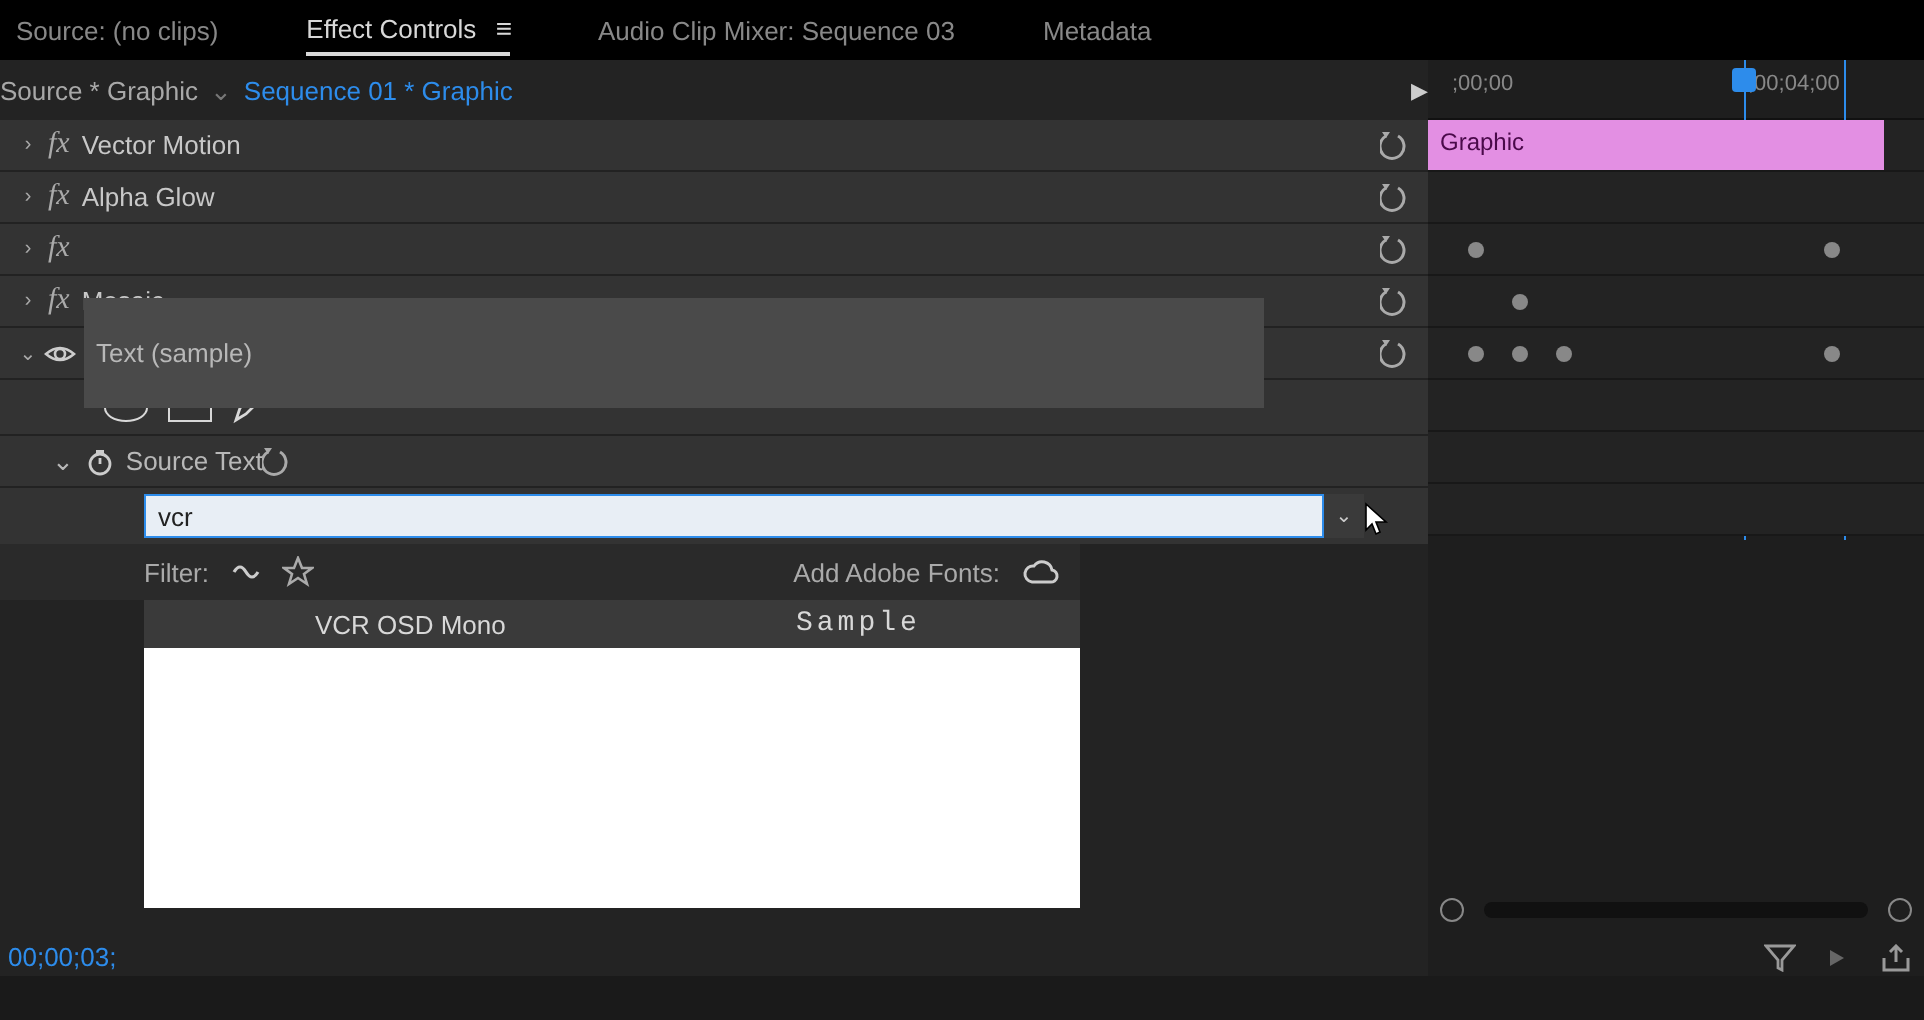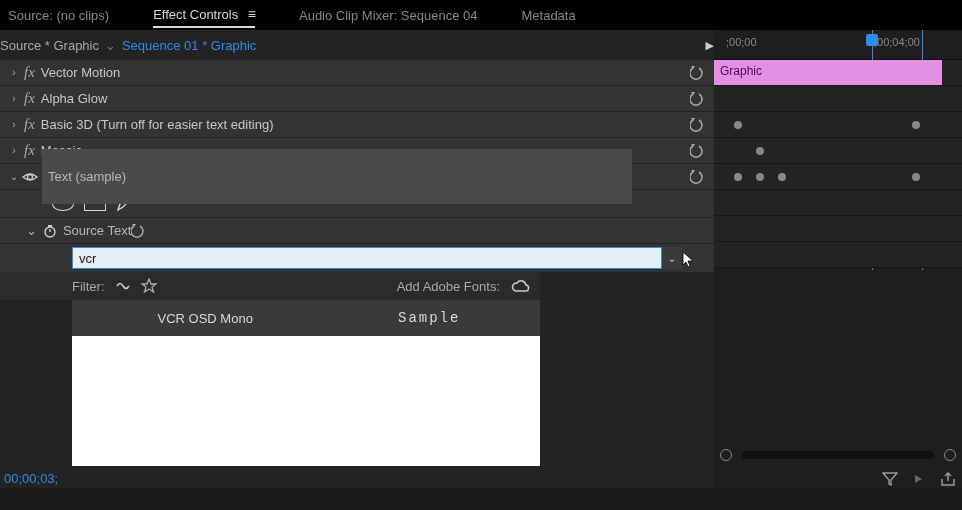--- a/index.html
+++ b/index.html
@@ -45,21 +45,21 @@
   .font-input-wrap { position: relative; flex: 0 0 610px; display: flex; }
   .font-input { flex: 1; height: 22px; background: #e8eef5; border: 1.5px solid #2d8ceb; padding: 0 6px; font-size: 13px; color: #222; outline: none; }
   .font-dd { width: 20px; height: 22px; background: #3a3a3a; color: #ccc; display: flex; align-items: center; justify-content: center; cursor: pointer; font-size: 10px; }
   .cursor-ptr { position: absolute; right: -14px; top: 4px; }
 
   .filter-row { display: flex; align-items: center; height: 28px; background: #2a2a2a; padding: 0 10px 0 72px; gap: 10px; width: 540px; margin-left: 0; }
   .filter-row .lbl { color: #aaa; }
   .filter-row .spacer { flex: 1; }
   .filter-row .addfonts { color: #aaa; }
 
-  .font-option { display: flex; align-items: center; height: 36px; background: #3a3a3a; padding: 0 10px; margin-left: 72px; width: 468px; color: #d8d8d8; }
+  .font-option { display: flex; align-items: center; height: 24px; background: #3a3a3a; padding: 0 10px; margin-left: 72px; width: 468px; color: #d8d8d8; }
   .font-option .name { flex: 0 0 55%; text-align: center; }
   .font-option .sample { flex: 1; text-align: center; font-family: "Courier New", monospace; letter-spacing: 2px; font-size: 14px; }
   .font-white { height: 130px; background: #fff; margin-left: 72px; width: 468px; }
 
   .timecode { position: absolute; bottom: 2px; left: 4px; color: #2d8ceb; font-size: 13px; }
 
   
   .right { flex: 1; background: #1e1e1e; position: relative; }
   .ruler { height: 30px; background: #1e1e1e; position: relative; color: #888; font-size: 11px; border-bottom: 1px solid #111; }
   .ruler .tick { position: absolute; top: 6px; }
@@ -81,21 +81,21 @@
 </style>
 </head>
 <body>
 
 <div class="tabs">
   <span class="tab">Source: (no clips)</span>
   <span class="tab active">
     <span>Effect Controls</span>
     <span class="tab-menu">≡</span>
   </span>
-  <span class="tab">Audio Clip Mixer: Sequence 04</span>
+  <span class="tab">Audio Clip Mixer: Sequence 03</span>
   <span class="tab">Metadata</span>
 </div>
 
 <div class="main">
 
   <div class="left">
 
     <div class="src-row">
       <span>Source * Graphic</span>
       <span class="sep">⌄</span>
@@ -122,21 +122,20 @@
       <span class="reset">
         <svg width="16" height="14" viewBox="0 0 16 14">
             <path d="M3 2 A6 6 0 1 0 9 2" fill="none" stroke="#aaa" stroke-width="1.5"></path>
             <path d="M1 0 L3 3 L5 0" fill="#aaa"></path>
           </svg>
       </span>
     </div>
     <div class="row">
       <span class="chev">›</span>
       <span class="fx">fx</span>
-      <span class="label">Basic 3D (Turn off for easier text editing)</span>
       <span class="reset">
         <svg width="16" height="14" viewBox="0 0 16 14">
             <path d="M3 2 A6 6 0 1 0 9 2" fill="none" stroke="#aaa" stroke-width="1.5"></path>
             <path d="M1 0 L3 3 L5 0" fill="#aaa"></path>
           </svg>
       </span>
     </div>
     <div class="row">
       <span class="chev">›</span>
       <span class="fx">fx</span>

